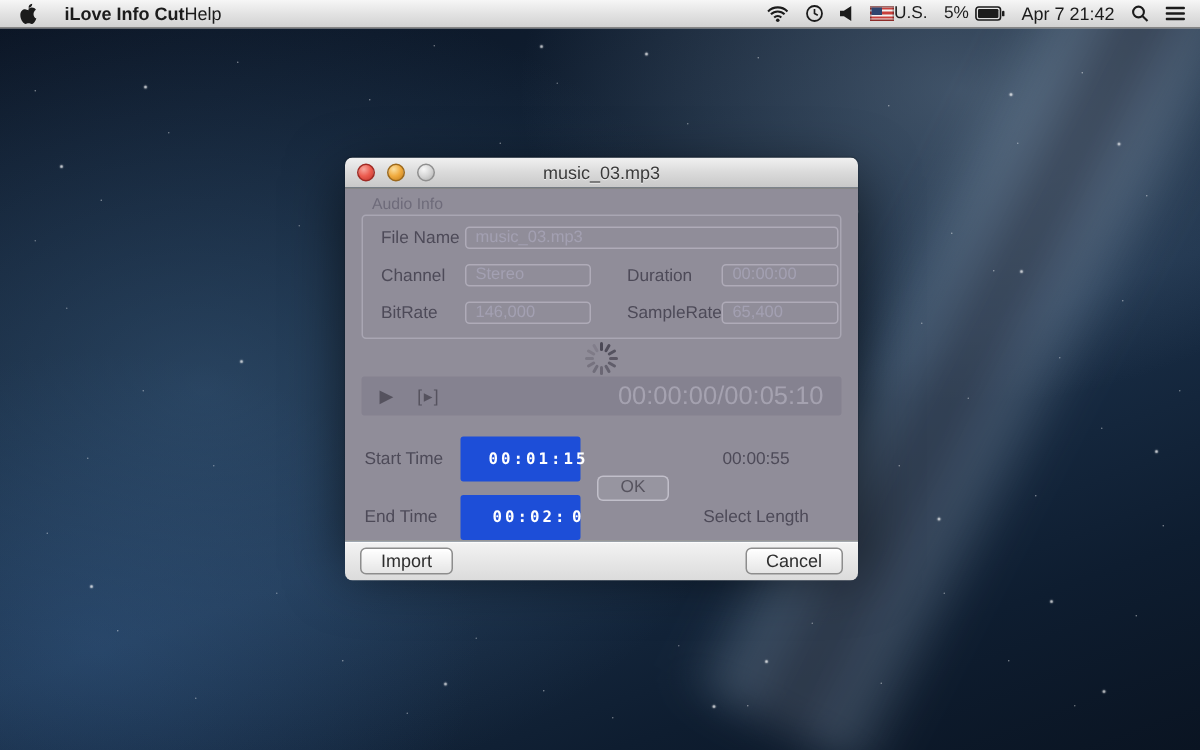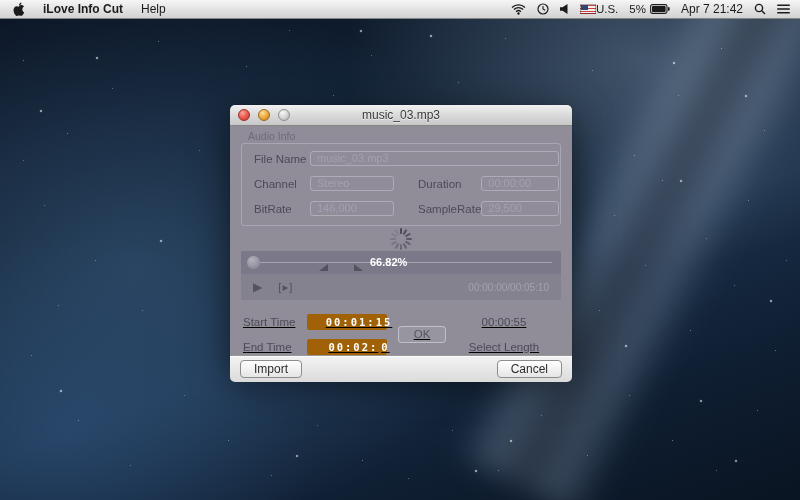--- a/index.html
+++ b/index.html
@@ -31,21 +31,21 @@
   
   .menubar {
     position:absolute; top:0; left:0; right:0; height:19px; z-index:50;
     background:linear-gradient(180deg,#f6f6f6 0%,#e3e3e3 50%,#d2d2d2 100%);
     border-bottom:1px solid rgba(40,40,40,.55);
     display:flex; align-items:center; padding:0 10px;
     font-size:12px; color:#1b1b1b;
   }
   .menubar .apple { width:13px; height:15px; margin:0 3px; display:flex; align-items:center; }
   .menubar .appname { font-weight:bold; margin-left:14px; }
-  .menubar .menuitem { margin-left:18px; }
+  .menubar .menuitem { }
   .menubar .right { margin-left:auto; display:flex; align-items:center; gap:11px; }
   .menubar .right svg { display:block; }
   .flag { width:16px; height:10px; position:relative; border:0.5px solid rgba(0,0,0,.3);
     background:repeating-linear-gradient(180deg,#c9403c 0 1.5px,#f2f2f2 1.5px 3px); }
   .flag::after { content:""; position:absolute; left:0; top:0; width:7px; height:5px; background:#30456f; }
   .statustext { font-size:11.5px; }
   .datetime { font-size:12px; }
 
   
   .window {
@@ -106,30 +106,30 @@
   .slider-track { position:absolute; left:9px; right:9px; top:11px; height:1px; background:rgba(255,255,255,.32); }
   .slider-knob { position:absolute; left:6px; top:5px; width:13px; height:13px; border-radius:50%;
     background:radial-gradient(circle at 38% 30%, #b5b2bd, #918e9c 70%); }
   .marker { position:absolute; bottom:3px; width:0; height:0; }
   .marker.start { left:78px;  border-bottom:7px solid #55525e; border-left:9px solid transparent; }
   .marker.end   { left:113px; border-bottom:7px solid #55525e; border-right:9px solid transparent; }
   .percent { position:absolute; left:129px; top:5px; font-size:11px; font-weight:bold; color:#fff; }
   .controls-row { display:flex; align-items:center; height:26px; padding:0 12px; }
   .play-icon { font-size:12px; color:#55525e; line-height:1; }
   .playsel-icon { font-size:11.5px; color:#55525e; margin-left:16px; letter-spacing:1px; }
-  .timedisplay { margin-left:auto; font-size:10px; color:#a5a2b0; }
+  .timedisplay { margin-left:auto; font-size:17px; color:#a5a2b0; }
 
   .trim {
     margin-top:14px;
     display:grid; grid-template-columns:64px 88px 1fr 110px;
-    row-gap:9px; align-items:center; padding:0 2px;text-decoration:underline;
+    row-gap:9px; align-items:center; padding:0 2px;
   }
   .trim-label { font-size:11.5px; color:#4d4a58; }
   .digitfield {
-    width:80px; height:16px; background:#a16207; border-radius:2px;
+    width:80px; height:30px; background:#1d4ed8; border-radius:2px;
     display:flex; align-items:center; justify-content:center;
     font-family:"DejaVu Sans Mono", monospace; font-size:10.5px; font-weight:bold;
     color:#fff; letter-spacing:2px; line-height:1;padding-left:24px;
   }
   .cursor-cell { display:inline-block; width:7px; height:10px; background:#b6b3bf;
     box-shadow:inset 2px 0 0 #f4f3f7; margin:0 2px 0 1px; }
   .okbtn {
     grid-row:1 / 3; grid-column:3; justify-self:center;
     padding:1px 15px 2px 15px; font-size:11.5px; color:#57545f;
     border:1px solid rgba(228,226,236,.55); border-radius:4px;
@@ -242,46 +242,39 @@
       <span class="field wide">music_03.mp3</span>
 
       <span class="gb-label">Channel</span>
       <span class="field">Stereo</span>
       <span class="gb-label mid">Duration</span>
       <span class="field">00:00:00</span>
 
       <span class="gb-label">BitRate</span>
       <span class="field">146,000</span>
       <span class="gb-label mid">SampleRate</span>
-      <span class="field">29,500</span>
+      <span class="field">65,400</span>
     </div>
 
     <div class="spinner">
       <i></i>
         <i></i>
         <i></i>
         <i></i>
         <i></i>
         <i></i>
         <i></i>
         <i></i>
         <i></i>
         <i></i>
         <i></i>
         <i></i>
     </div>
 
     <div class="player-panel">
-      <div class="slider-row">
-        <div class="slider-track"></div>
-        <div class="slider-knob"></div>
-        <div class="marker start"></div>
-        <div class="marker end"></div>
-        <span class="percent">66.82%</span>
-      </div>
       <div class="controls-row">
         <span class="play-icon">▶</span>
         <span class="playsel-icon">[▸]</span>
         <span class="timedisplay">00:00:00/00:05:10</span>
       </div>
     </div>
 
     <div class="trim">
       <span class="trim-label">Start Time</span>
       <span class="digitfield">00:01:15</span>

